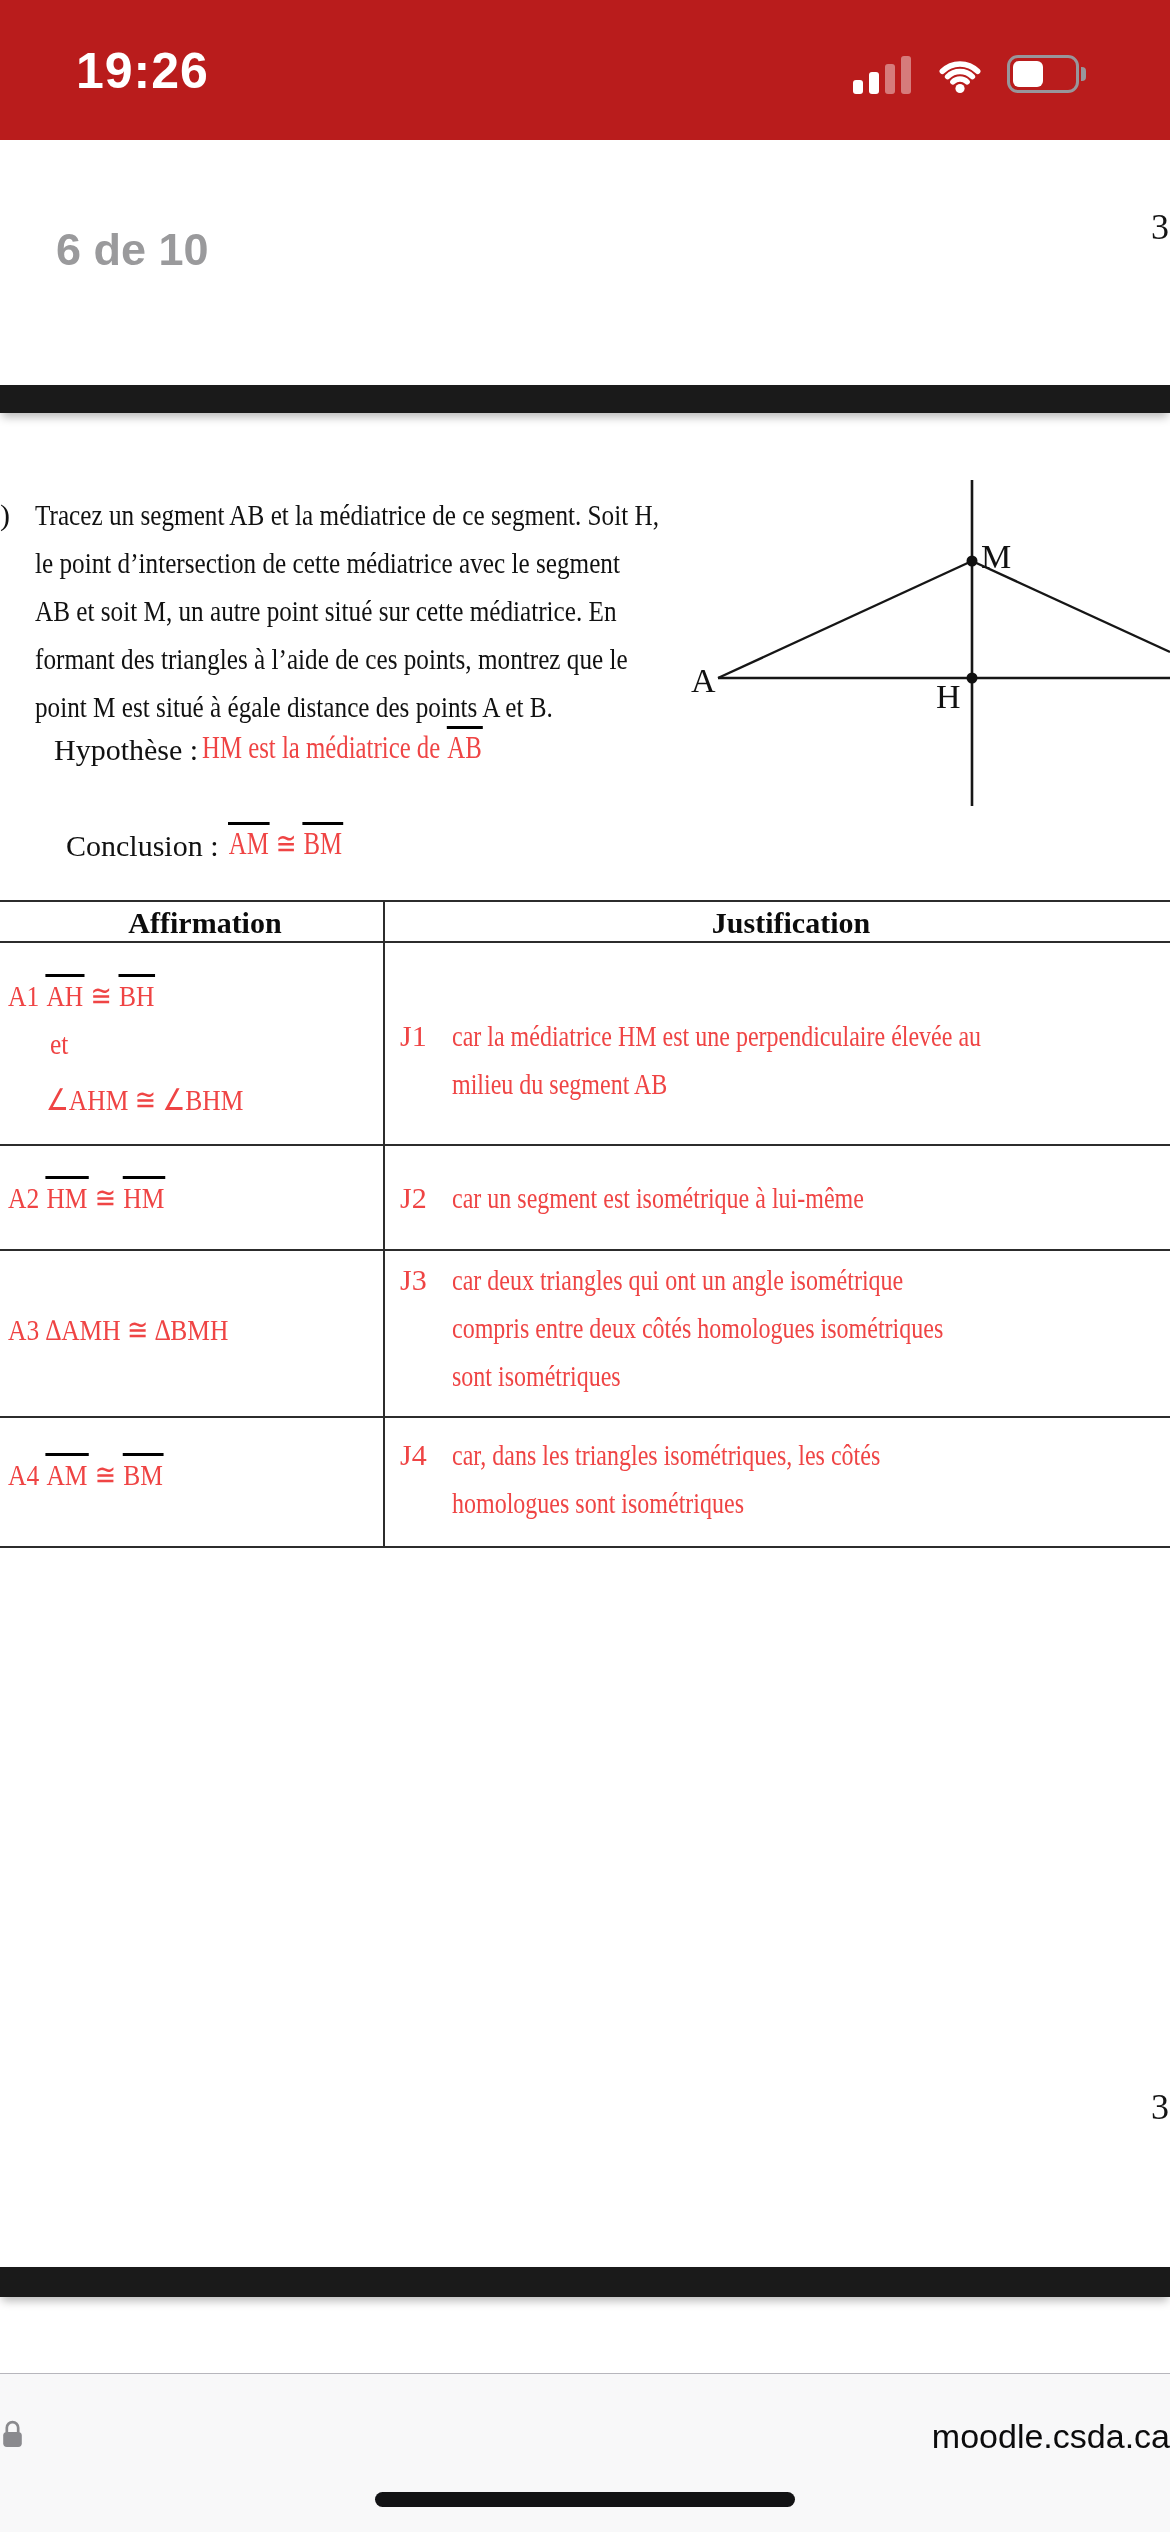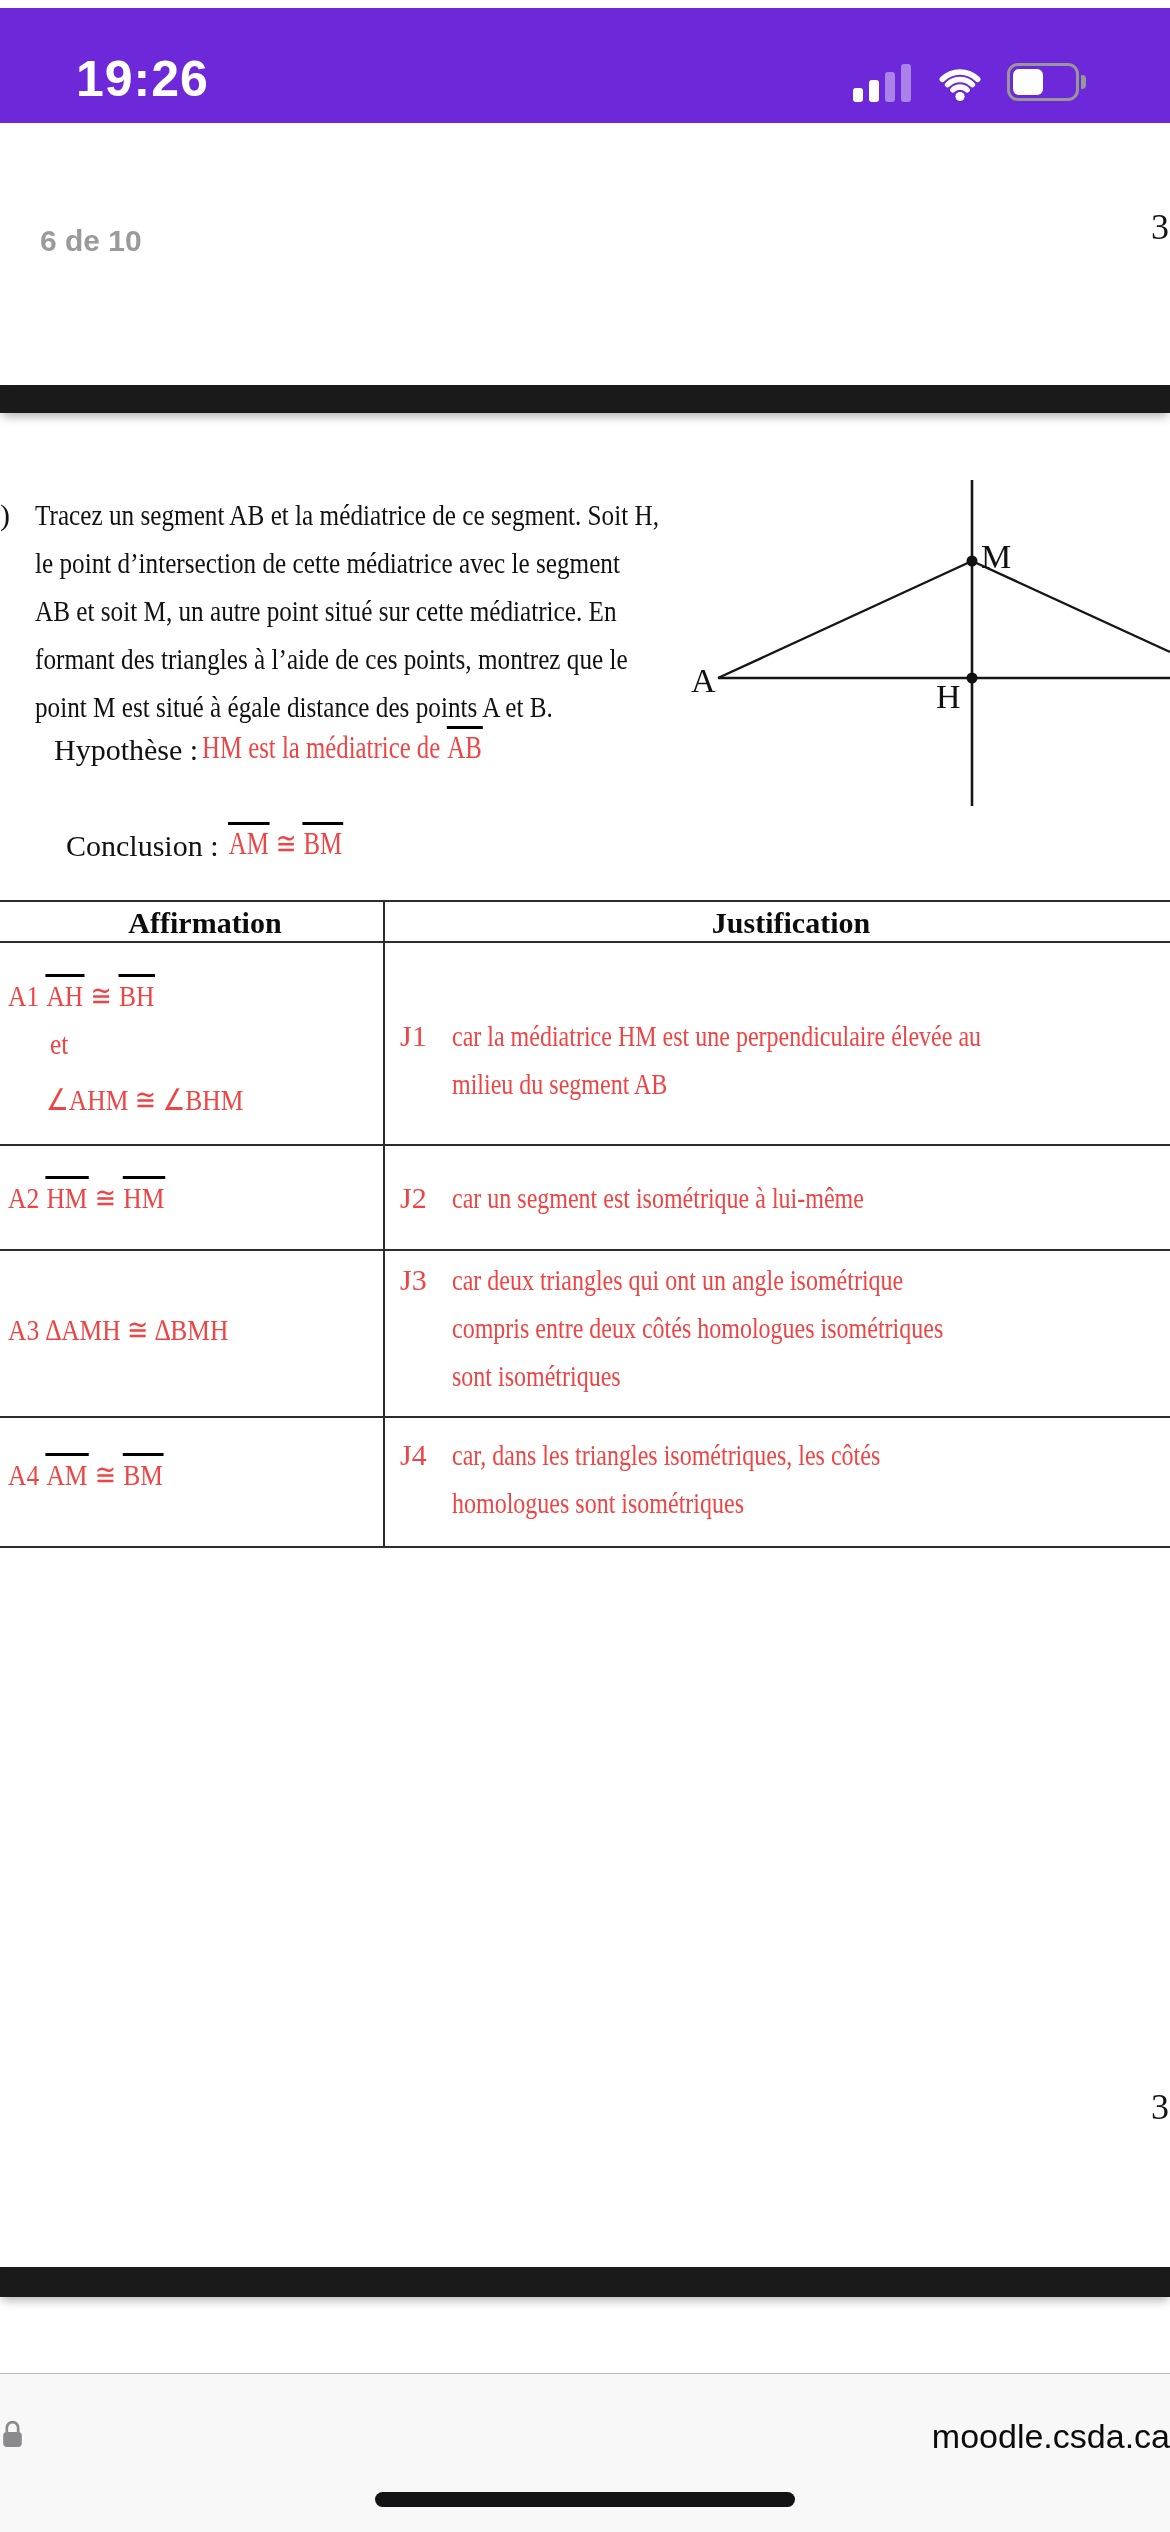--- a/index.html
+++ b/index.html
@@ -1,36 +1,36 @@
 <!DOCTYPE html>
 <html><head>
 <meta charset="utf-8">
 <style>
   * { margin:0; padding:0; box-sizing:border-box; }
   html,body { width:1170px; height:2532px; }
   body { font-family:"Liberation Sans", sans-serif; background:#fff; overflow:hidden; position:relative; }
   .screen { position:absolute; inset:0; width:1170px; height:2532px; background:#fff; overflow:hidden; }
 
   
-  .status-bar { position:absolute; left:0; top:8px; width:1170px; height:115px; background:#6d28d9; }
+  .status-bar { position:absolute; left:0; top:0; width:1170px; height:140px; background:#b91c1c; }
   .time { position:absolute; left:76px; top:42px; font-size:50px; font-weight:bold; color:#ffffff; letter-spacing:1px; }
   .signal { position:absolute; left:853px; top:54px; width:70px; height:40px; }
   .signal .bar { position:absolute; bottom:0; width:10px; border-radius:3px; background:#ffffff; }
   .signal .b1 { left:0;  height:14px; }
   .signal .b2 { left:16px; height:22px; }
   .signal .b3 { left:32px; height:30px; background:rgba(255,255,255,.42); }
   .signal .b4 { left:48px; height:38px; background:rgba(255,255,255,.42); }
   .wifi { position:absolute; left:934px; top:52px; }
   .battery { position:absolute; left:1007px; top:55px; width:80px; height:38px; }
   .battery .body { position:absolute; left:0; top:0; width:72px; height:38px; border:3px solid #98969b; border-radius:11px; }
   .battery .fill { position:absolute; left:6px; top:6px; width:30px; height:26px; background:#ffffff; border-radius:6px; }
   .battery .cap { position:absolute; left:74px; top:12px; width:5px; height:14px; background:#98969b; border-radius:0 4px 4px 0; }
 
   
-  .page-indicator { position:absolute; left:40px; top:224px; font-size:30px; font-weight:600; color:#9a9a9c; }
+  .page-indicator { position:absolute; left:56px; top:224px; font-size:45px; font-weight:600; color:#9a9a9c; }
   .pagenum { position:absolute; font-family:"Liberation Serif", serif; font-size:36px; color:#141414; white-space:nowrap; }
   .pagenum.top { left:1151px; top:206px; }
   .pagenum.bottom { left:1151px; top:2086px; }
   .gap-bar { position:absolute; left:0; width:1170px; background:#1a1a1a; box-shadow:0 6px 10px -2px rgba(0,0,0,.28); }
   .gap-bar.one { top:385px; height:28px; }
   .gap-bar.two { top:2267px; height:30px; }
 
   
   .serif { font-family:"Liberation Serif", serif; color:#111; }
   .hw { font-family:Liberation Serif, serif; color:#ef4444; }

